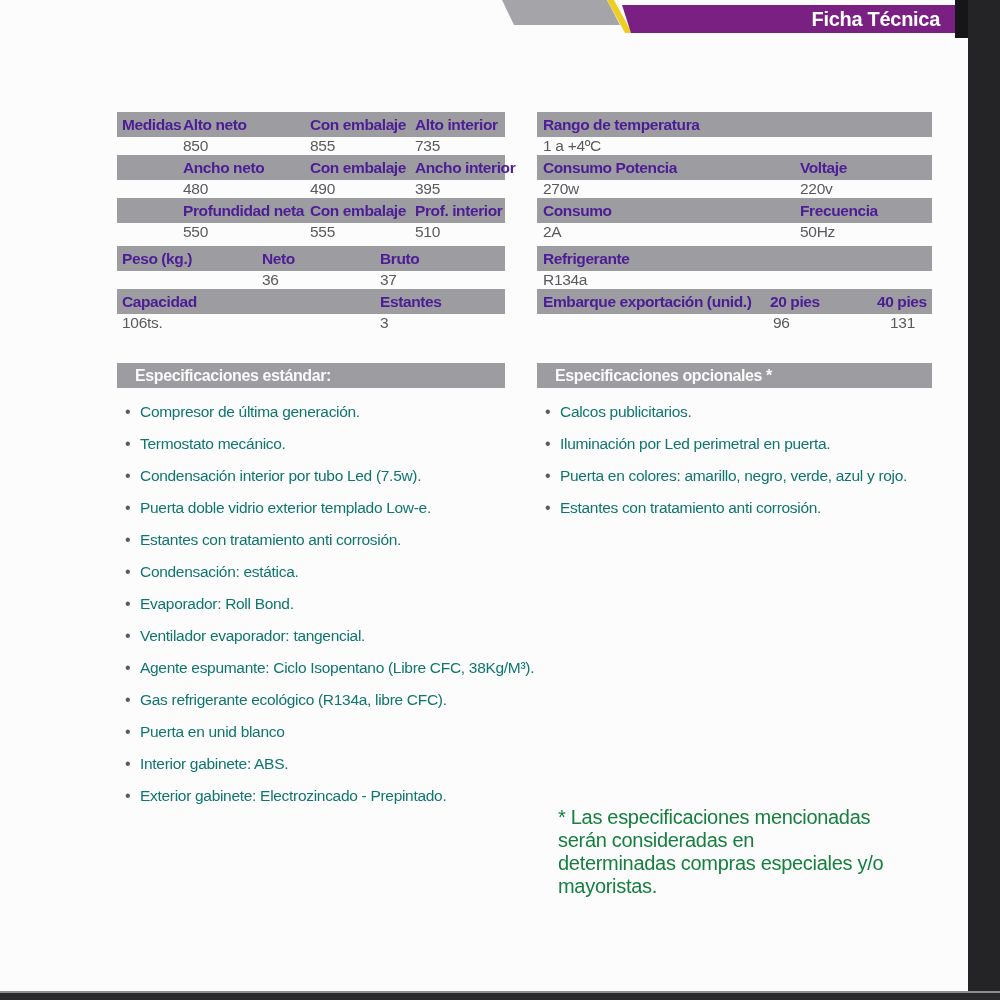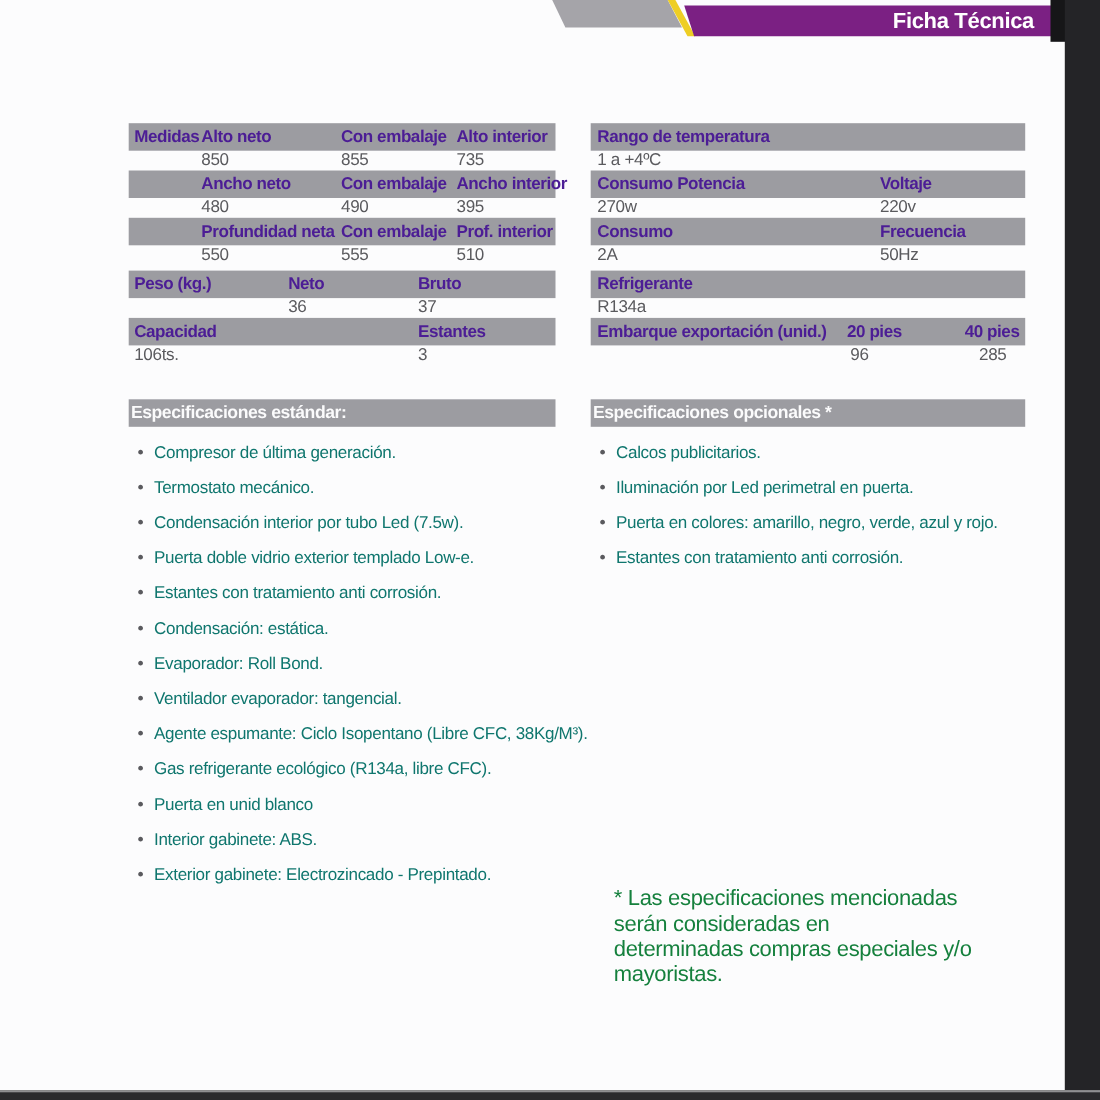--- a/index.html
+++ b/index.html
@@ -26,21 +26,21 @@
   
   .c1{left:5px;} .c2{left:66px;} .c3{left:193px;} .c4{left:298px;}
   .p2{left:145px;} .p3{left:263px;}
   
   .r1{left:6px;} .r2{left:263px;}
   .e2{left:233px;} .e3{left:340px;}
   .ev2{left:236px;} .ev3{left:353px;}
   .gap5{height:5px;} .gap31{height:31px;}
   
   .sec-bar{height:25px;background:#9c9ca1;color:#fbfbfc;font-weight:bold;font-size:16px;letter-spacing:-0.4px;
-           display:flex;align-items:center;padding-left:2px;box-sizing:border-box;}
+           display:flex;align-items:center;padding-left:18px;box-sizing:border-box;}
   .spec-list{margin:14px 0 0 0;padding:0;list-style:none;}
   .bullet{position:relative;padding-left:23px;margin-bottom:12px;height:20px;line-height:20px;
           font-size:15.5px;letter-spacing:-0.3px;color:#0f766e;white-space:nowrap;}
   .bullet::before{content:"\2022";position:absolute;left:8px;top:0;font-size:16px;color:#5a5a5e;}
   
   .footnote{
     position:absolute;left:558px;top:806px;width:350px;
     font-size:20px;line-height:23px;letter-spacing:-0.3px;color:#15803d;white-space:pre-line;
   }
 </style>
@@ -175,21 +175,21 @@
       <span class="cell r1">R134a</span>
     </div>
 
     <div class="bar">
       <span class="cell r1">Embarque exportación (unid.)</span>
       <span class="cell e2">20 pies</span>
       <span class="cell e3">40 pies</span>
     </div>
     <div class="vals">
       <span class="cell ev2">96</span>
-      <span class="cell ev3">285</span>
+      <span class="cell ev3">131</span>
     </div>
 
     <div class="gap31"></div>
 
     <div class="sec-bar">
       <span>Especificaciones opcionales *</span>
     </div>
     <ul class="spec-list">
       <li class="bullet">Calcos publicitarios.</li>
       <li class="bullet">Iluminación por Led perimetral en puerta.</li>

